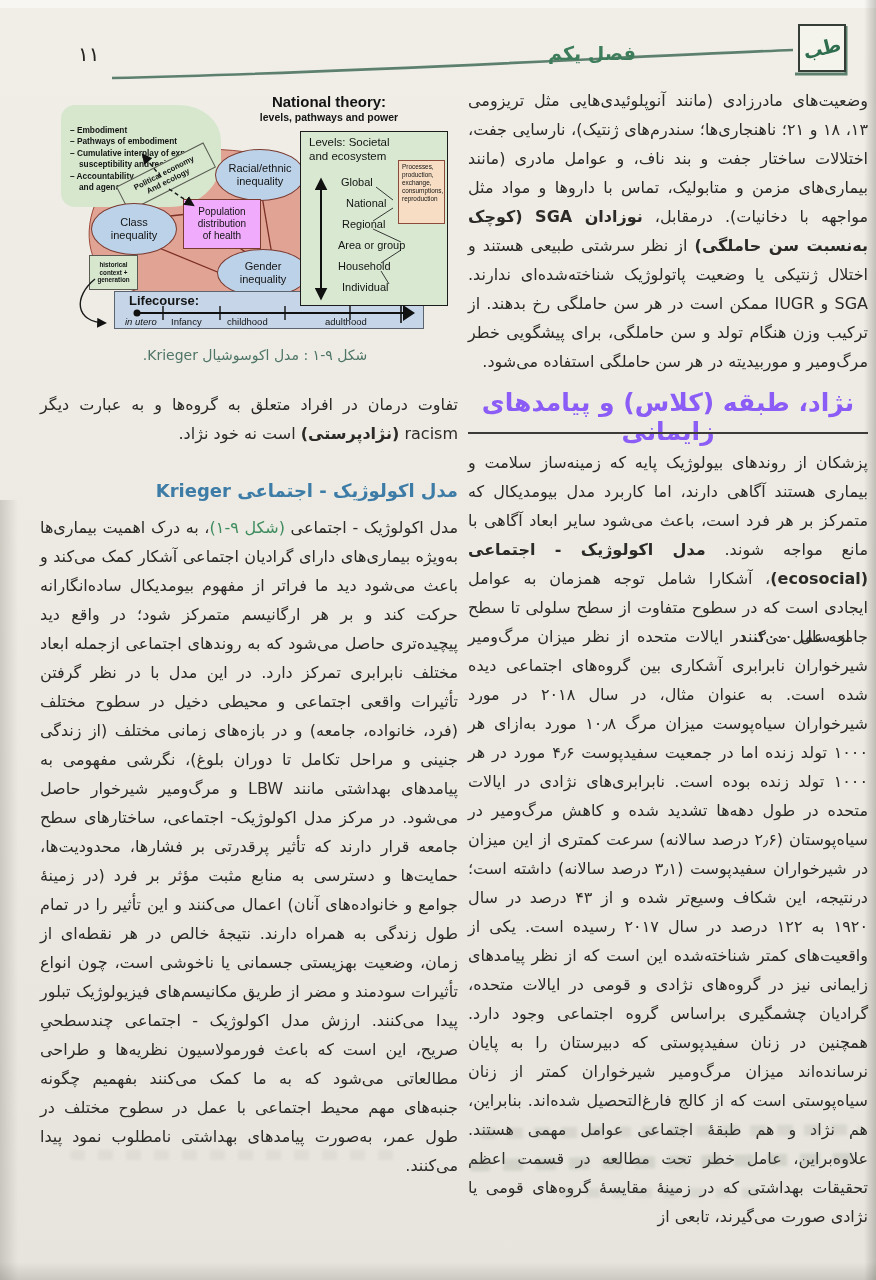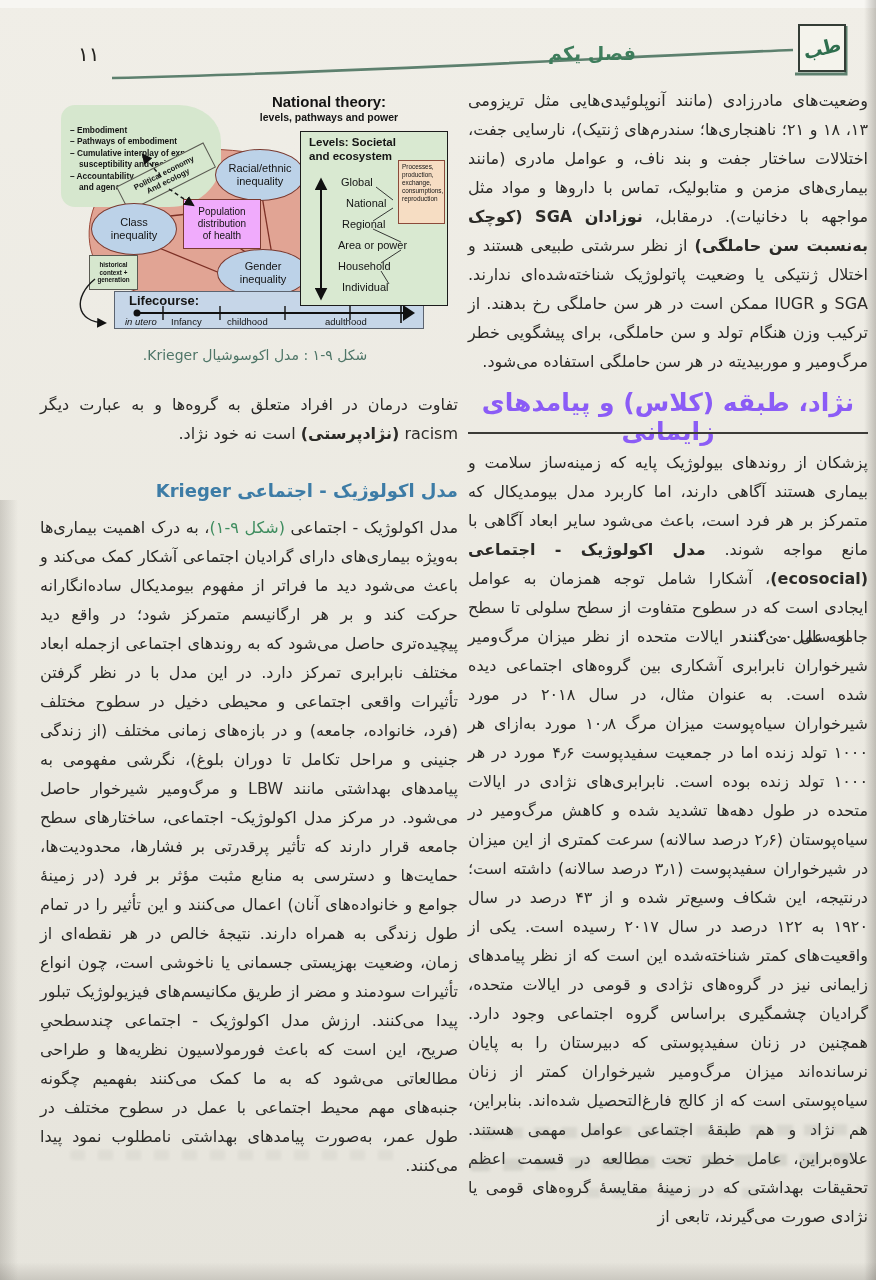--- a/index.html
+++ b/index.html
@@ -40,21 +40,21 @@
   .ellipse{border-radius:50%;background:#bcd2e8;border:1.5px solid #7a3a30;z-index:2;
            display:flex;align-items:center;justify-content:center;text-align:center;
            font-size:11px;line-height:13px;}
   .greenbox{background:#f0abfc;border:1.5px solid #7a3a30;z-index:2;display:flex;align-items:center;
             justify-content:center;text-align:center;font-size:10px;line-height:12px;}
   .hist{left:32px;top:162px;width:47px;height:33px;background:#d6e7ce;border:1px solid #5a5a52;z-index:2;
         display:flex;align-items:center;justify-content:center;text-align:center;
         font-size:6.3px;line-height:7.6px;font-weight:bold;}
   .levels-box{left:243px;top:38px;width:148px;height:175px;background:#d9e9d1;border:1.6px solid #1c1c1c;
               z-index:3;box-sizing:border-box;}
-  .levels-title{position:absolute;left:8px;top:3px;font-size:11.5px;line-height:14px;font-weight:bold;}
+  .levels-title{position:absolute;left:8px;top:3px;font-size:11.5px;line-height:14px;font-weight:normal;}
   .lv{position:absolute;font-size:11px;}
   .processes{position:absolute;left:97px;top:28px;width:47px;height:64px;background:#f6ddc3;
              border:1px solid #8b4a3a;font-size:6.4px;line-height:8px;padding:2px 0 0 3px;box-sizing:border-box;}
   .lifecourse{left:57px;top:198px;width:310px;height:38px;background:#c6d6e8;border:1px solid #5c6470;
               z-index:2;box-sizing:border-box;}
   .lc-title{position:absolute;left:14px;top:1px;font-size:13px;font-weight:bold;}
   .tl-label{position:absolute;top:24px;font-size:9.5px;}
   .italic{font-style:italic;}
   
   .bleed{pointer-events:none;filter:blur(1.6px);border-radius:4px;}
@@ -129,21 +129,21 @@
       <line x1="92" y1="76" x2="72" y2="89" stroke="#222" stroke-width="0.9"></line>
       <line x1="72" y1="97" x2="100" y2="110" stroke="#222" stroke-width="0.9"></line>
       <line x1="100" y1="118" x2="80" y2="131" stroke="#222" stroke-width="0.9"></line>
       <line x1="80" y1="139" x2="88" y2="152" stroke="#222" stroke-width="0.9"></line>
     </svg>
     <div class="levels-title pre">Levels: Societal
 and ecosystem</div>
     <div class="lv" style="left:40px;top:44px;">Global</div>
     <div class="lv" style="left:45px;top:65px;">National</div>
     <div class="lv" style="left:41px;top:86px;">Regional</div>
-    <div class="lv" style="left:37px;top:107px;">Area or power</div>
+    <div class="lv" style="left:37px;top:107px;">Area or group</div>
     <div class="lv" style="left:37px;top:128px;">Household</div>
     <div class="lv" style="left:41px;top:149px;">Individual</div>
     <div class="processes pre">Processes,
 production,
 exchange,
 consumptions,
 reproduction</div>
   </div>
 
   <div class="abs txt lifecourse">

